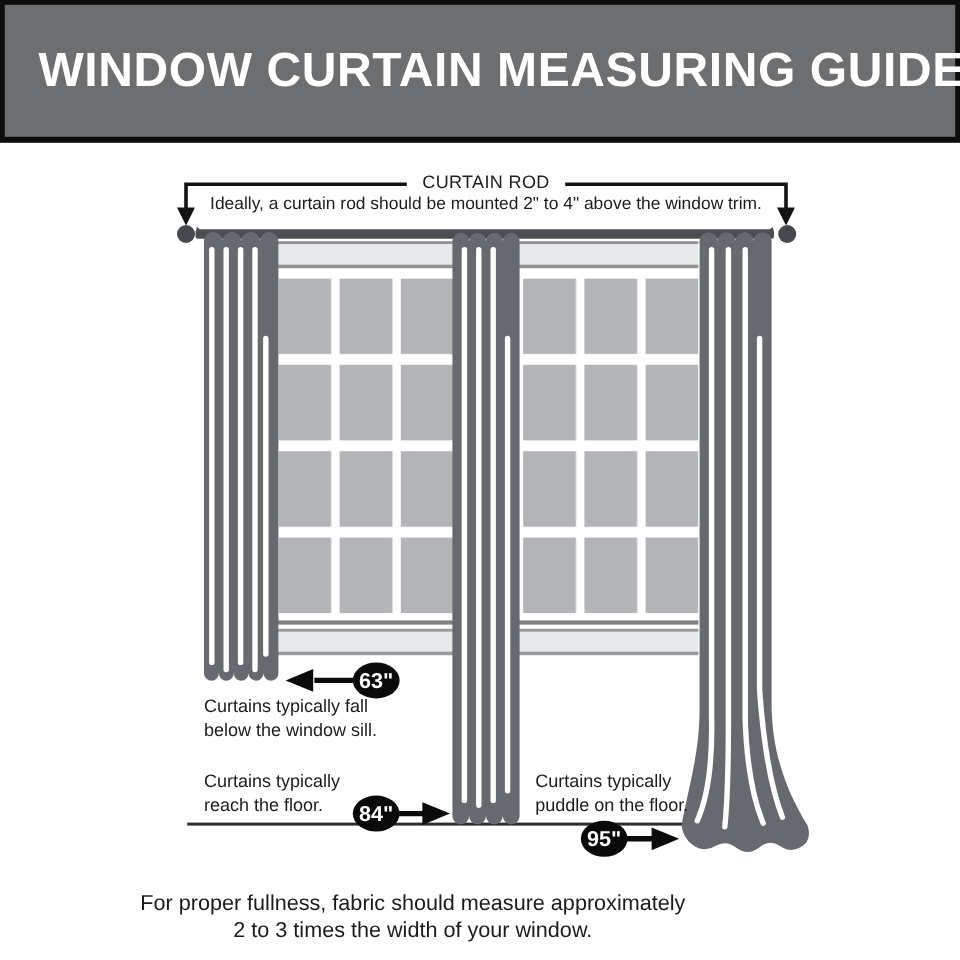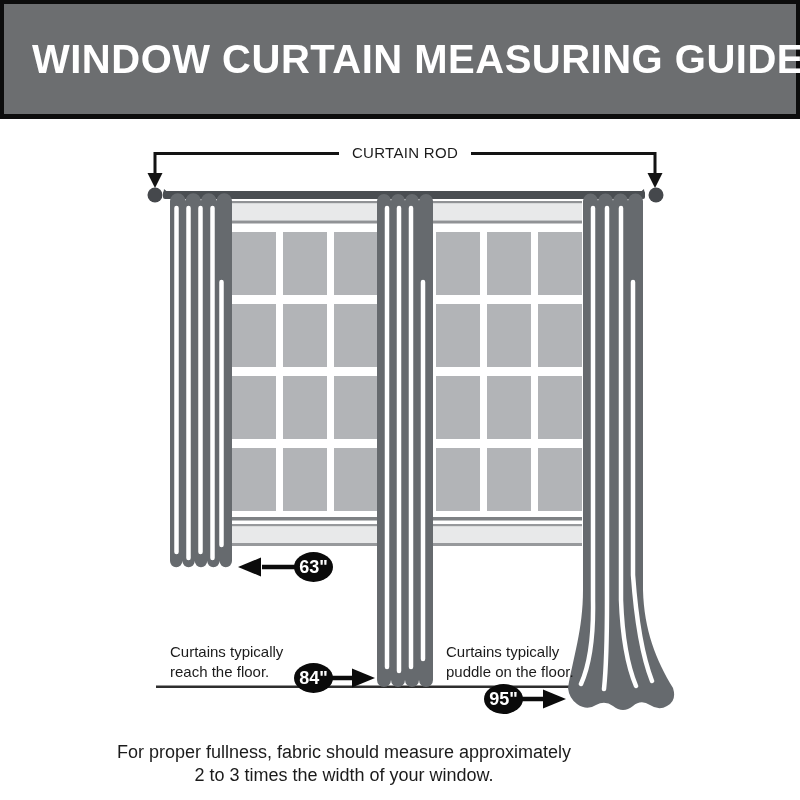--- a/index.html
+++ b/index.html
@@ -139,21 +139,24 @@
       <g stroke="#ffffff" stroke-width="4.5" stroke-linecap="round" fill="none">
         <path d="M593,208 V600 Q594,655 581,684"></path>
         <path d="M607,208 V600 Q607,660 604,689"></path>
         <path d="M621,208 V600 Q623,655 636,686"></path>
         <path d="M633,282 V575 Q638,645 652,681"></path>
       </g>
     </g>
   </svg>
 
   <div class="label rod-label">CURTAIN ROD</div>
+  <div class="label rod-note">Ideally, a curtain rod should be mounted 2" to 4" above the window trim.</div>
 
+  <div class="caption caption-sill">Curtains typically fall
+below the window sill.</div>
   <div class="caption caption-floor">Curtains typically
 reach the floor.</div>
   <div class="caption caption-puddle">Curtains typically
 puddle on the floor.</div>
 
   <div class="badge badge-sill">63"</div>
   <div class="badge badge-floor">84"</div>
   <div class="badge badge-puddle">95"</div>
 
   <div class="footer-note">For proper fullness, fabric should measure approximately

